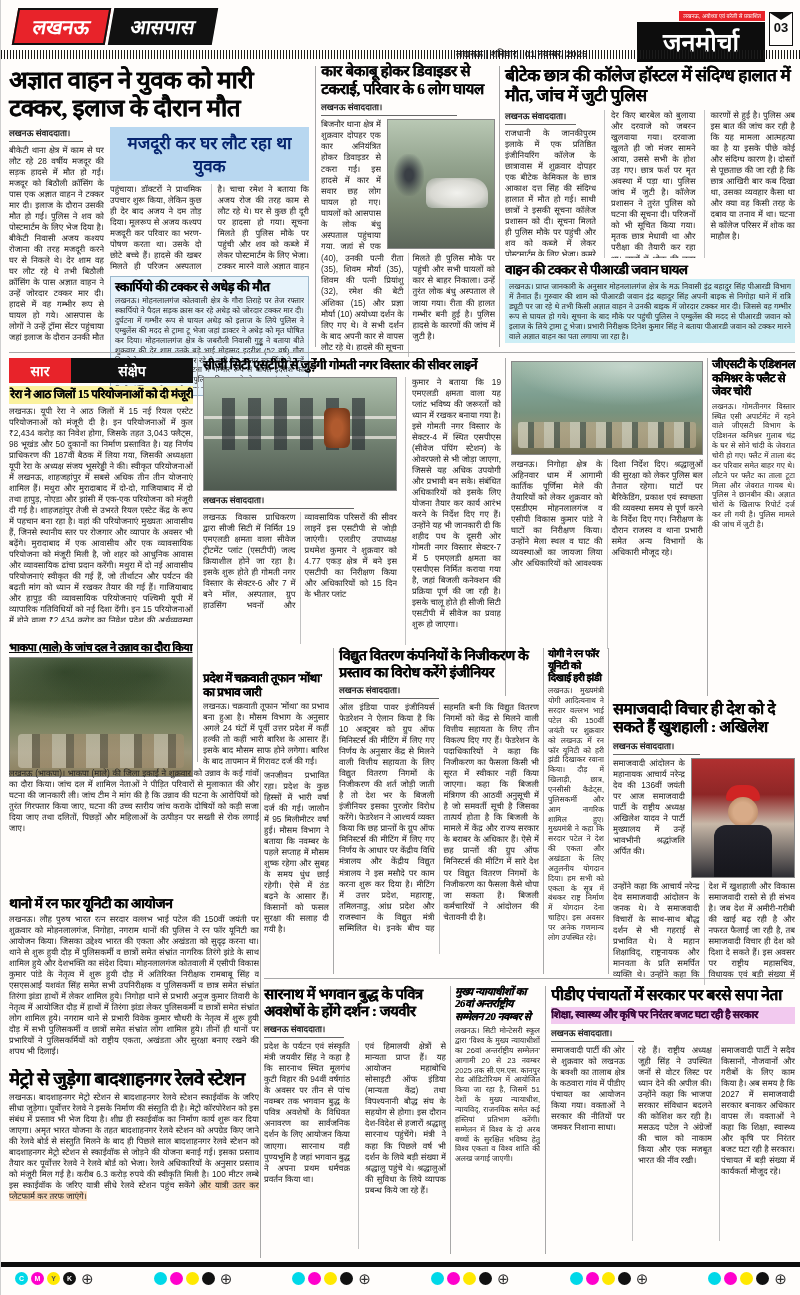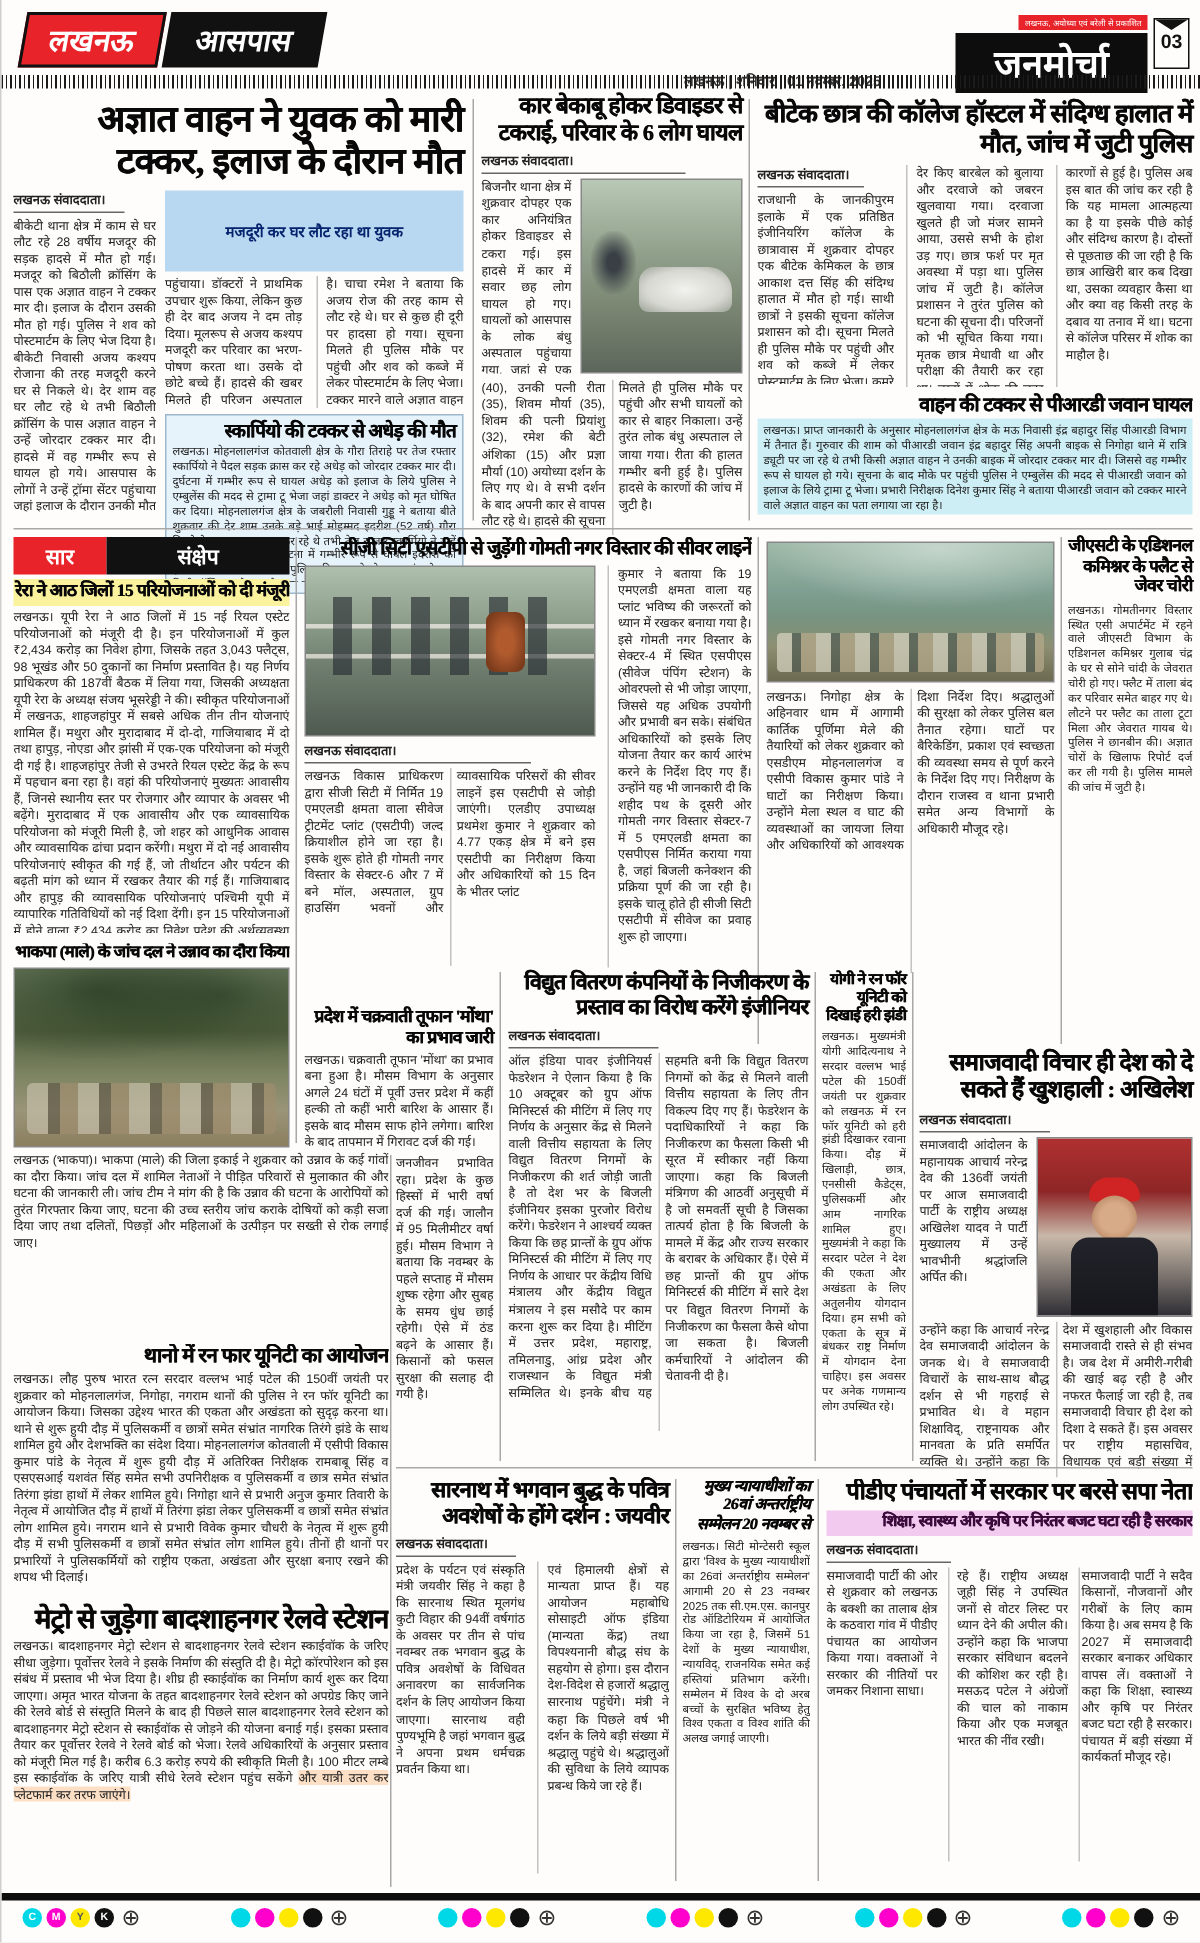--- a/index.html
+++ b/index.html
@@ -1,19 +1,19 @@
 <!DOCTYPE html>
 <html><head>
 <meta charset="utf-8">
 <style>
   html,body{margin:0;padding:0;background:#e9e9e9;}
   #page{position:relative;width:800px;height:1295px;background:#fffdfb;margin:0 auto;overflow:hidden;
         font-family:"Liberation Sans",sans-serif;color:#1c1c1c;border-left:1px solid #cfcfcf;border-right:1px solid #cfcfcf;}
   .abs{position:absolute;}
-  .hl{font-weight:bold;color:#080808;text-align:right;line-height:1.18;letter-spacing:-0.3px;
+  .hl{font-weight:bold;color:#080808;text-align:left;line-height:1.18;letter-spacing:-0.3px;
       text-shadow:0.4px 0 0 currentColor;font-family:"Liberation Serif",serif;}
   .one{white-space:nowrap;overflow:hidden;}
   .byline{font-size:8.6px;font-weight:bold;color:#222;border-bottom:1px solid #666;padding-bottom:2px;margin-bottom:3px;width:78%;}
   .body{font-size:8.3px;line-height:1.33;text-align:justify;color:#222;overflow:hidden;}
   .cols2{column-count:2;column-gap:9px;column-rule:1px solid #c2c2c2;}
   .vr{position:absolute;width:1px;background:#a8a8a8;}
   .hr{position:absolute;height:1px;background:#a8a8a8;}
   .photo{position:relative;overflow:hidden;border:1px solid #888;}
   .subband{font-weight:bold;text-align:center;color:#06246e;background:#b8d7f0;}
   .boxart{background:#e7f3fb;border:1px solid #9db8cc;padding:3px 4px;}
@@ -52,21 +52,21 @@
   <div class="abs stripe" style="left:0;top:50px;width:800px;height:9px;"></div>
 
   <div class="abs" style="left:8px;top:66px;width:300px;height:281px;">
     <div class="hl" style="font-size:24px;">अज्ञात वाहन ने युवक को मारी टक्कर, इलाज के दौरान मौत</div>
     <div style="display:flex;margin-top:4px;">
       <div style="width:95px;flex:none;">
         <div class="byline">लखनऊ संवाददाता।</div>
         <div class="body" style="height:196px;">बीकेटी थाना क्षेत्र में काम से घर लौट रहे 28 वर्षीय मजदूर की सड़क हादसे में मौत हो गई। मजदूर को बिठौली क्रॉसिंग के पास एक अज्ञात वाहन ने टक्कर मार दी। इलाज के दौरान उसकी मौत हो गई। पुलिस ने शव को पोस्टमार्टम के लिए भेज दिया है। बीकेटी निवासी अजय कश्यप रोजाना की तरह मजदूरी करने घर से निकले थे। देर शाम वह घर लौट रहे थे तभी बिठौली क्रॉसिंग के पास अज्ञात वाहन ने उन्हें जोरदार टक्कर मार दी। हादसे में वह गम्भीर रूप से घायल हो गये। आसपास के लोगों ने उन्हें ट्रॉमा सेंटर पहुंचाया जहां इलाज के दौरान उनकी मौत हो गई। परिजनों को सूचना दी गई। पुलिस मामले की जांच कर रही है। परिवार में कोहराम मचा है।</div>
       </div>
       <div style="width:199px;flex:none;margin-left:6px;">
-        <div class="subband" style="font-size:10px;padding:20px 0;">मजदूरी कर घर लौट रहा था युवक</div>
+        <div class="subband" style="font-size:17px;padding:4px 0;">मजदूरी कर घर लौट रहा था युवक</div>
         <div style="display:flex;margin-top:3px;">
           <div class="body" style="width:95px;height:88px;">पहुंचाया। डॉक्टरों ने प्राथमिक उपचार शुरू किया, लेकिन कुछ ही देर बाद अजय ने दम तोड़ दिया। मूलरूप से अजय कश्यप मजदूरी कर परिवार का भरण-पोषण करता था। उसके दो छोटे बच्चे हैं। हादसे की खबर मिलते ही परिजन अस्पताल पहुंचे और बिलख पड़े।</div>
           <div class="body" style="width:95px;height:88px;margin-left:9px;border-left:1px solid #c2c2c2;padding-left:6px;">है। चाचा रमेश ने बताया कि अजय रोज की तरह काम से लौट रहे थे। घर से कुछ ही दूरी पर हादसा हो गया। सूचना मिलते ही पुलिस मौके पर पहुंची और शव को कब्जे में लेकर पोस्टमार्टम के लिए भेजा। टक्कर मारने वाले अज्ञात वाहन की तलाश की जा रही है।</div>
         </div>
         <div class="boxart" style="margin-top:4px;height:112px;overflow:hidden;">
           <div class="hl" style="font-size:12.5px;">स्कार्पियो की टक्कर से अधेड़ की मौत</div>
           <div class="body mini" style="margin-top:2px;height:92px;">लखनऊ। मोहनलालगंज कोतवाली क्षेत्र के गौरा तिराहे पर तेज रफ्तार स्कार्पियो ने पैदल सड़क क्रास कर रहे अधेड़ को जोरदार टक्कर मार दी। दुर्घटना में गम्भीर रूप से घायल अधेड़ को इलाज के लिये पुलिस ने एम्बुलेंस की मदद से ट्रामा टू भेजा जहां डाक्टर ने अधेड़ को मृत घोषित कर दिया। मोहनलालगंज क्षेत्र के जबरौली निवासी गुड्डू ने बताया बीते शुक्रवार की देर शाम उनके बड़े भाई मोहम्मद इदरीश (52 वर्ष) गौरा तिराहे के पास सड़क क्रास कर रहे थे तभी तेज रफ्तार स्कार्पियो ने उन्हें जोरदार टक्कर मार दी। दुर्घटना में गम्भीर रूप से घायल इदरीश को इलाज के लिये स्थानीय लोग पुलिस की मदद से मोहनलालगंज के एक निजी हॉस्पिटल लेकर गये जहां डाक्टर ने अधेड़ की हालत गम्भीर देख इलाज के लिये ट्रामा टू रेफर कर दिया। प्रभारी निरीक्षक दिनेश कुमार सिंह ने बताया दुर्घटना करने वाली स्कार्पियो को कब्जे में लेकर चालक की तलाश शुरू कर दी गयी है।</div>
         </div>
       </div>
     </div>
@@ -105,21 +105,21 @@
 
   <div class="hr" style="left:8px;top:352px;width:786px;"></div>
 
   <div class="abs" style="left:8px;top:358px;width:184px;">
     <div style="display:flex;">
       <div style="background:#e8232a;color:#fff;font-weight:bold;font-size:14px;width:62px;text-align:center;padding:3px 0;">सार</div>
       <div style="background:#111;color:#fff;font-weight:bold;font-size:14px;flex:1;text-align:center;padding:3px 0;">संक्षेप</div>
     </div>
     <div class="hl one ylw" style="font-size:11.5px;margin-top:3px;padding:2px 1px;">रेरा ने आठ जिलों 15 परियोजनाओं को दी मंजूरी</div>
     <div class="body" style="height:216px;margin-top:2px;">लखनऊ। यूपी रेरा ने आठ जिलों में 15 नई रियल एस्टेट परियोजनाओं को मंजूरी दी है। इन परियोजनाओं में कुल ₹2,434 करोड़ का निवेश होगा, जिसके तहत 3,043 फ्लैट्स, 98 भूखंड और 50 दुकानों का निर्माण प्रस्तावित है। यह निर्णय प्राधिकरण की 187वीं बैठक में लिया गया, जिसकी अध्यक्षता यूपी रेरा के अध्यक्ष संजय भूसरेड्डी ने की। स्वीकृत परियोजनाओं में लखनऊ, शाहजहांपुर में सबसे अधिक तीन तीन योजनाएं शामिल हैं। मथुरा और मुरादाबाद में दो-दो, गाजियाबाद में दो तथा हापुड़, नोएडा और झांसी में एक-एक परियोजना को मंजूरी दी गई है। शाहजहांपुर तेजी से उभरते रियल एस्टेट केंद्र के रूप में पहचान बना रहा है। वहां की परियोजनाएं मुख्यतः आवासीय हैं, जिनसे स्थानीय स्तर पर रोजगार और व्यापार के अवसर भी बढ़ेंगे। मुरादाबाद में एक आवासीय और एक व्यावसायिक परियोजना को मंजूरी मिली है, जो शहर को आधुनिक आवास और व्यावसायिक ढांचा प्रदान करेंगी। मथुरा में दो नई आवासीय परियोजनाएं स्वीकृत की गई हैं, जो तीर्थाटन और पर्यटन की बढ़ती मांग को ध्यान में रखकर तैयार की गई हैं। गाजियाबाद और हापुड़ की व्यावसायिक परियोजनाएं पश्चिमी यूपी में व्यापारिक गतिविधियों को नई दिशा देंगी। इन 15 परियोजनाओं में होने वाला ₹2,434 करोड़ का निवेश प्रदेश की अर्थव्यवस्था और जीडीपी को प्रोत्साहित करेगा। यूपी रेरा अध्यक्ष संजय भूसरेड्डी ने कहा कि इन परियोजनाओं की स्वीकृति यह संकेत है कि प्रदेश का रियल एस्टेट सेक्टर अब संतुलित विकास की दिशा में आगे बढ़ रहा है।</div>
-    <div class="hl one" style="font-size:11px;margin-top:7px;">भाकपा (माले) के जांच दल ने उन्नाव का दौरा किया</div>
+    <div class="hl one" style="font-size:11px;margin-top:19px;text-decoration:underline;">भाकपा (माले) के जांच दल ने उन्नाव का दौरा किया</div>
     <div class="photo" style="width:182px;height:118px;margin-top:3px;background:linear-gradient(180deg,#6f7f62 0%,#51603f 35%,#7d8462 60%,#9a9478 80%,#8b7f5e 100%);">
       <div style="position:absolute;left:0;top:0;width:100%;height:60%;background:radial-gradient(ellipse at 30% 20%,rgba(20,40,15,.55),transparent 60%),radial-gradient(ellipse at 75% 25%,rgba(25,45,20,.5),transparent 55%);"></div>
       <div style="position:absolute;left:8px;bottom:8px;width:166px;height:34px;background:repeating-linear-gradient(90deg,#c9c2ae 0 14px,#5e5747 14px 22px,#a08d6e 22px 34px);opacity:.65;border-radius:4px;"></div>
     </div>
   </div>
 
   <div class="vr" style="left:196px;top:358px;height:404px;"></div>
 
   <div class="abs" style="left:202px;top:358px;width:298px;">
     <div class="hl one" style="font-size:12.5px;">सीजी सिटी एसटीपी से जुड़ेंगी गोमती नगर विस्तार की सीवर लाइनें</div>

